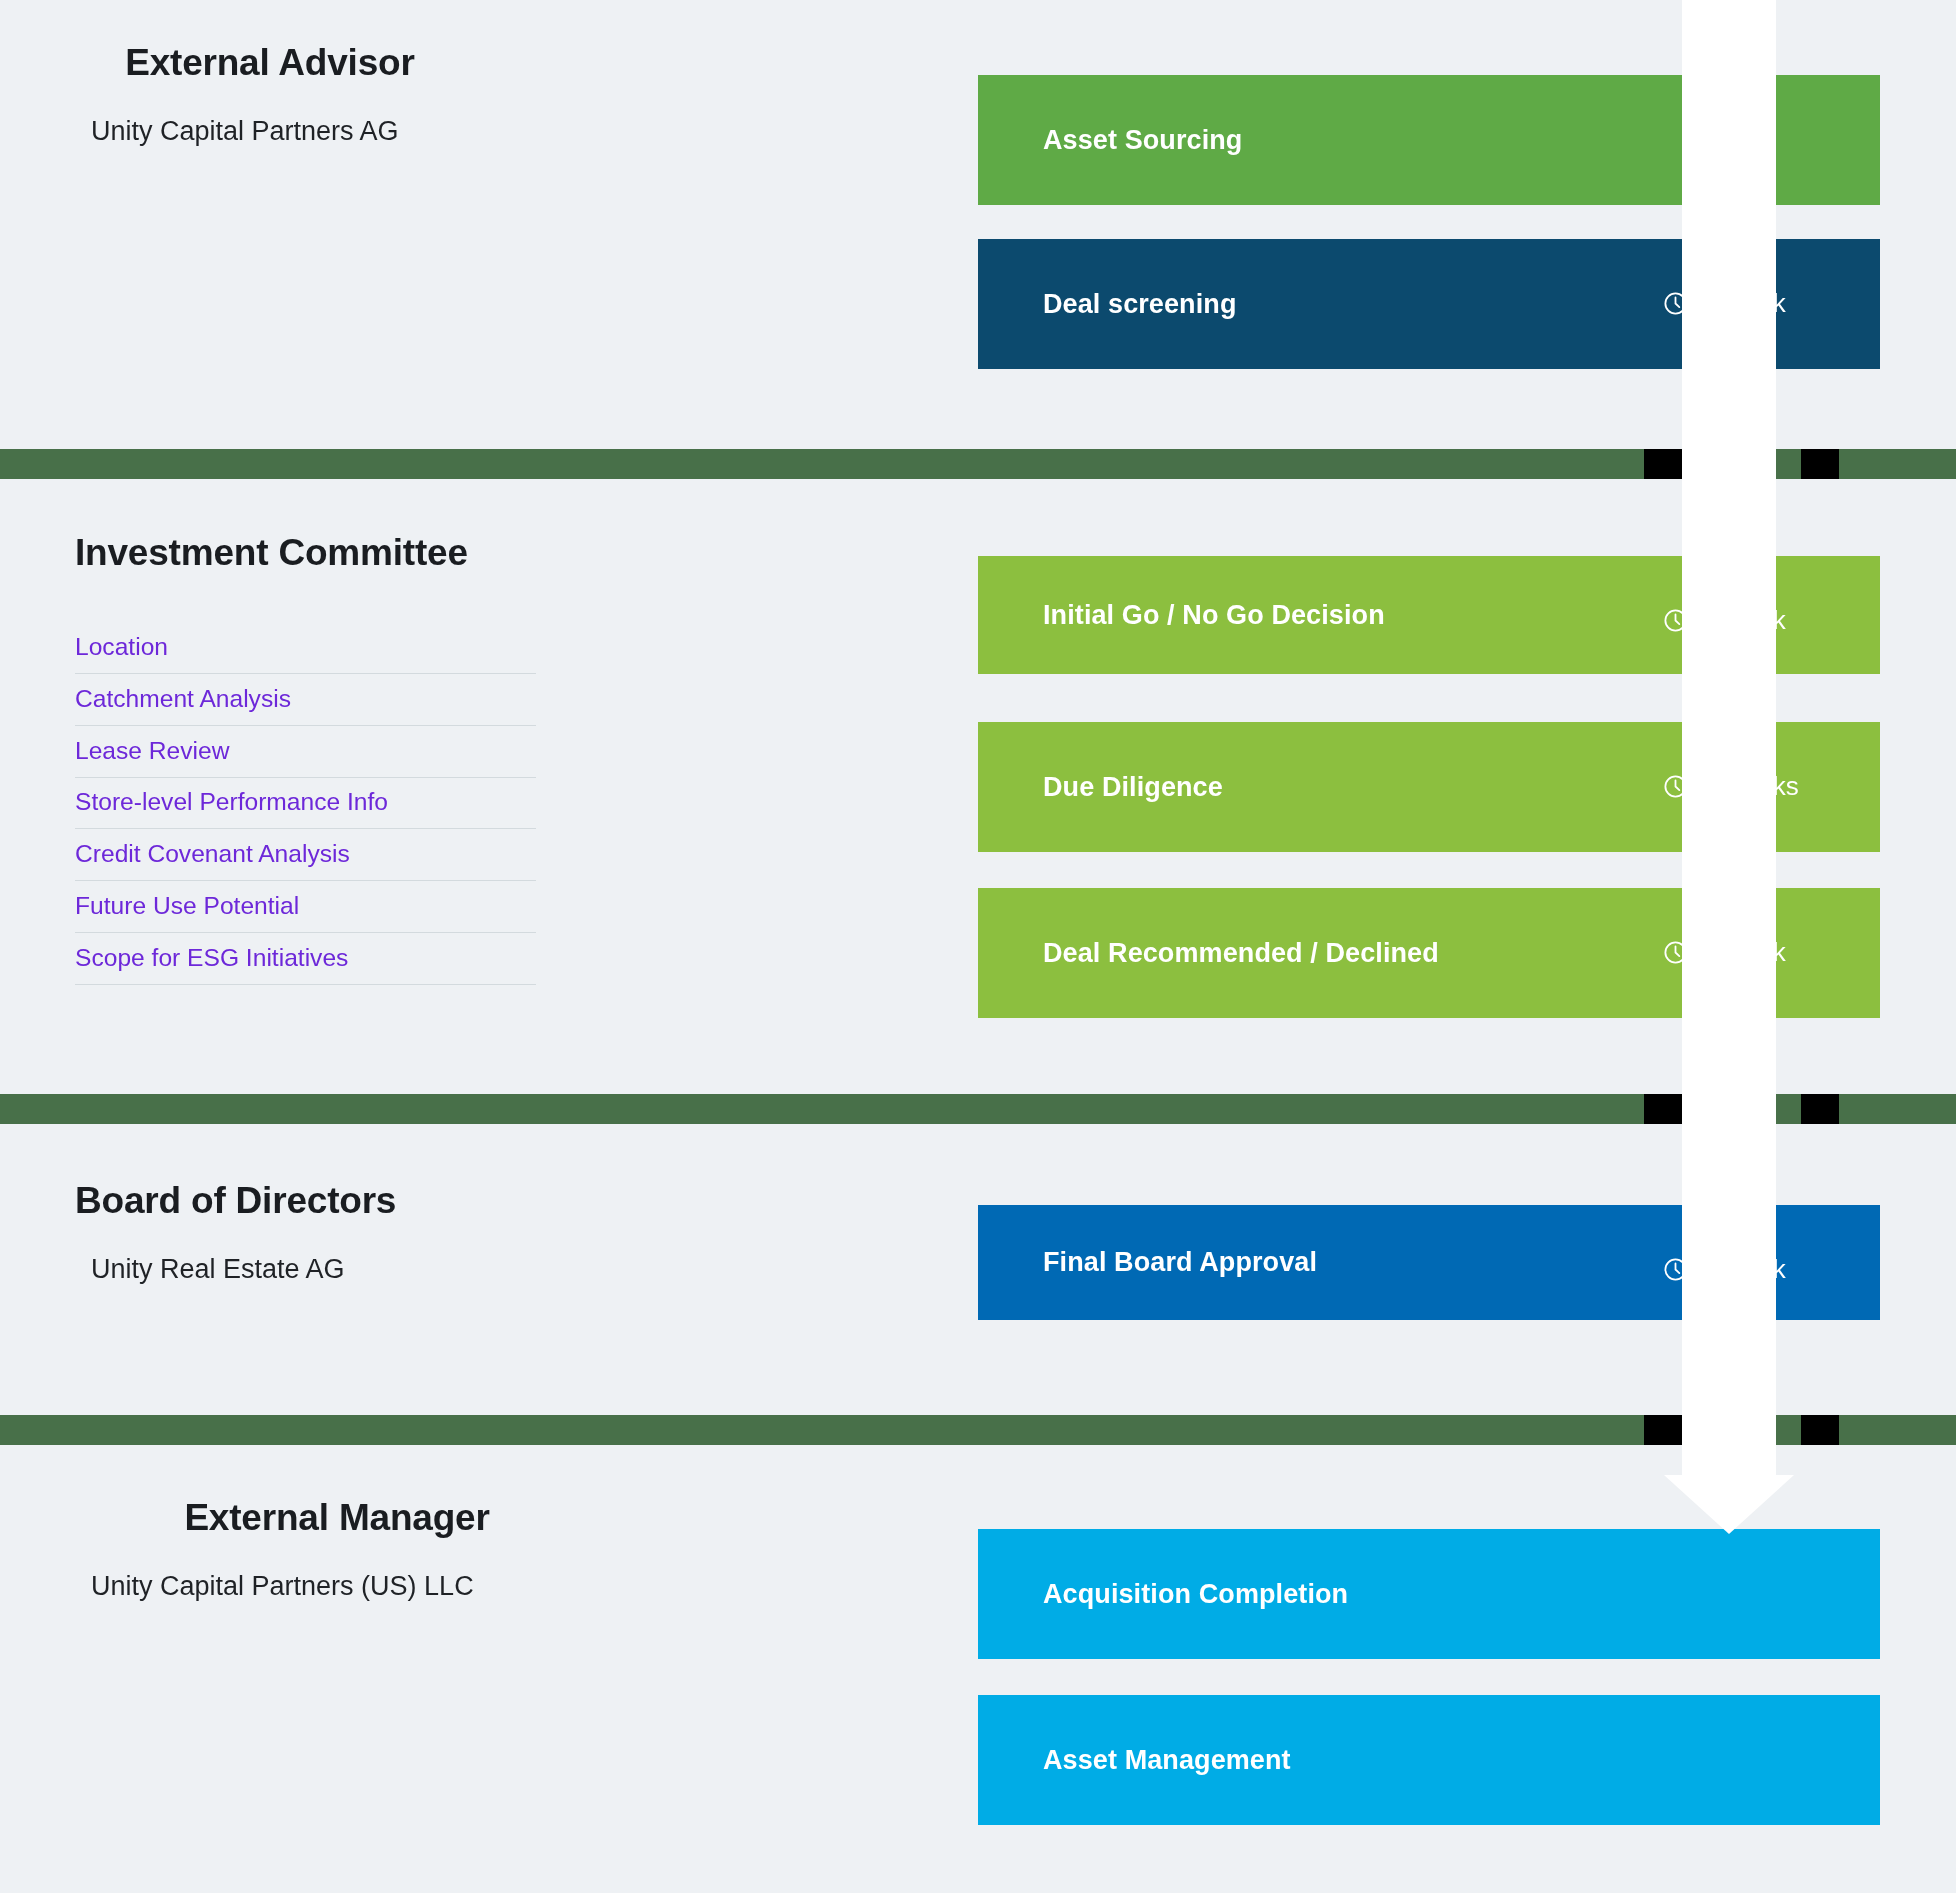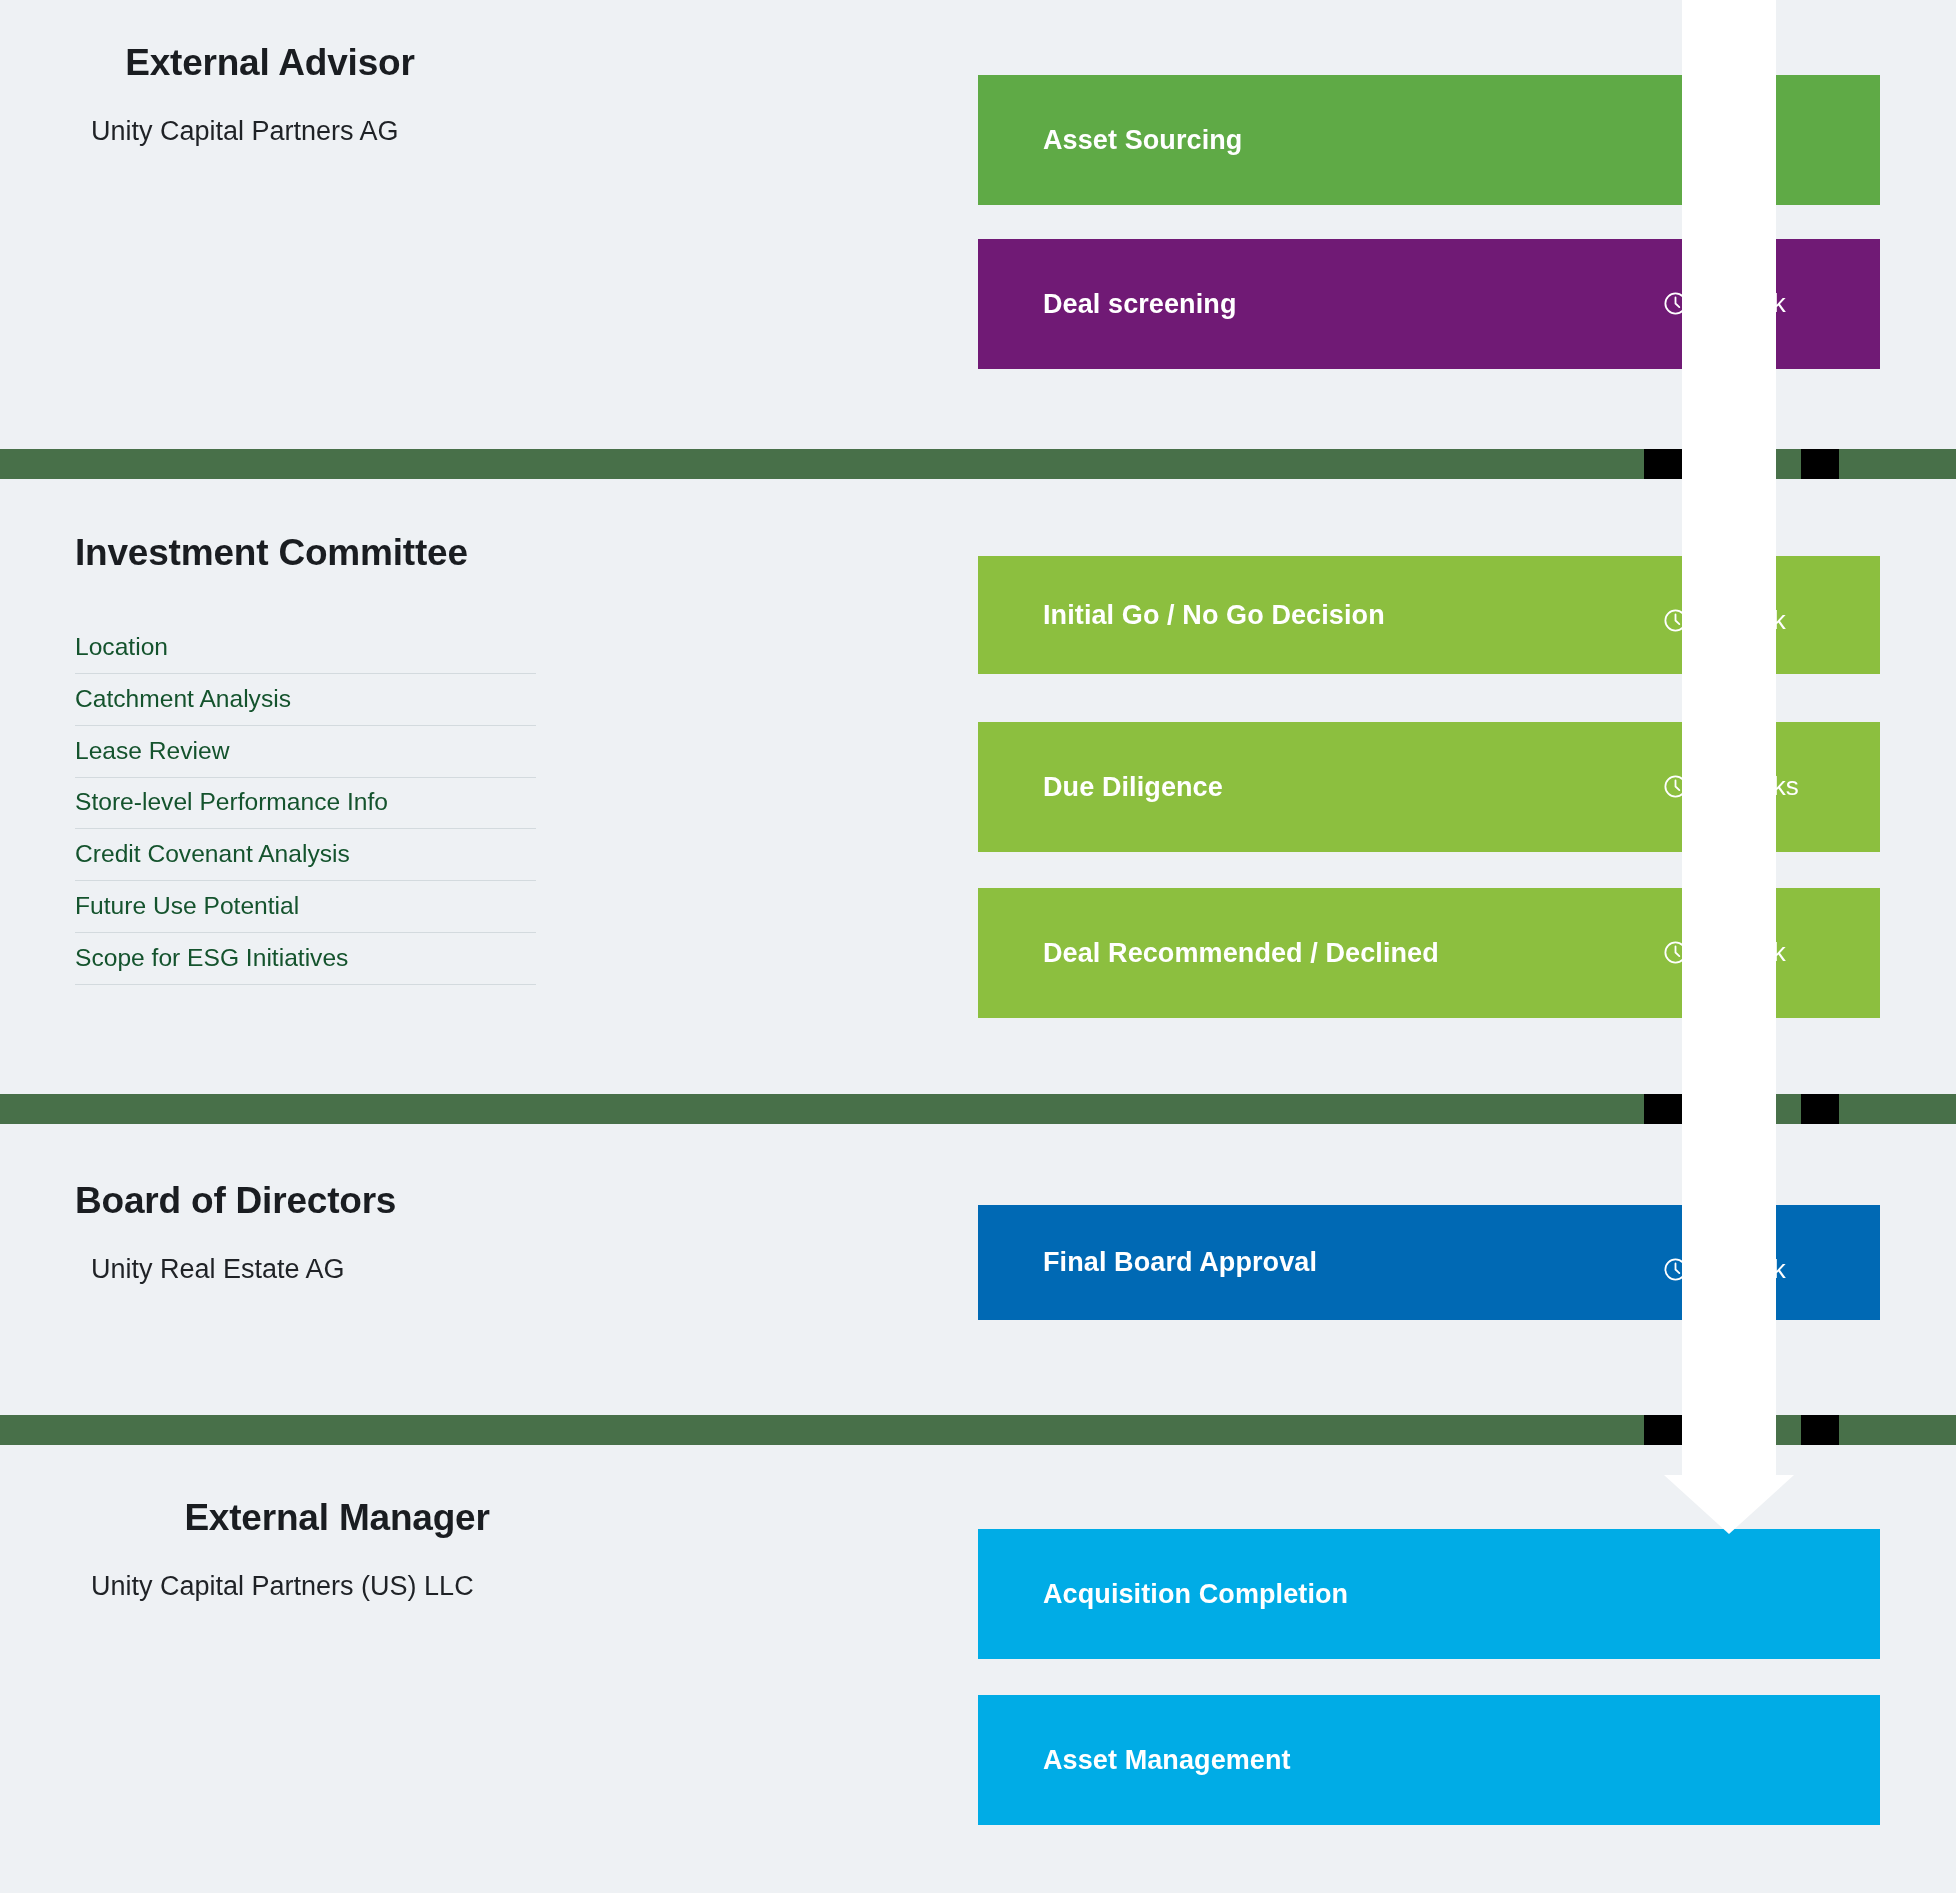--- a/index.html
+++ b/index.html
@@ -76,21 +76,21 @@
 
   
   .criteria {
     position: absolute;
     left: 75px;
     width: 461px;
   }
   .criteria-item {
     font-family: "Liberation Sans Narrow", "Liberation Sans", sans-serif;
     font-size: 24.6px;
-    color: #14532d;
+    color: #6d28d9;
     padding: 0 0 13.5px 0;
     margin: 0 0 12.7px 0;
     border-bottom: 1.6px solid #d3dade;
     white-space: nowrap;
     line-height: 1.0;
   }
 
   
   .bar {
     position: absolute;
@@ -162,21 +162,21 @@
 
   <div class="lane-head" style="top:44px">
     <p class="lane-title">External Advisor</p>
     <p class="lane-sub" style="margin-top:33px">Unity Capital Partners AG</p>
   </div>
 
   <div class="bar" style="top:75px;height:130px;background:#5faa46">
     <span class="bar-label">Asset Sourcing</span>
   </div>
 
-  <div class="bar" style="top:239px;height:130px;background:#701a75">
+  <div class="bar" style="top:239px;height:130px;background:#0c4a6e">
     <span class="bar-label">Deal screening</span>
     <span class="bar-duration" style="left:684px;top:49px">
       <svg class="clock-icon" viewBox="0 0 24 24" fill="none" stroke="#ffffff" stroke-width="1.6">
         <circle cx="12" cy="12" r="9"></circle>
         <path d="M12 6.6 V12 L15.4 15.2" stroke-linecap="round"></path>
       </svg>
       <span class="dur-text">1 week</span>
     </span>
   </div>
 

